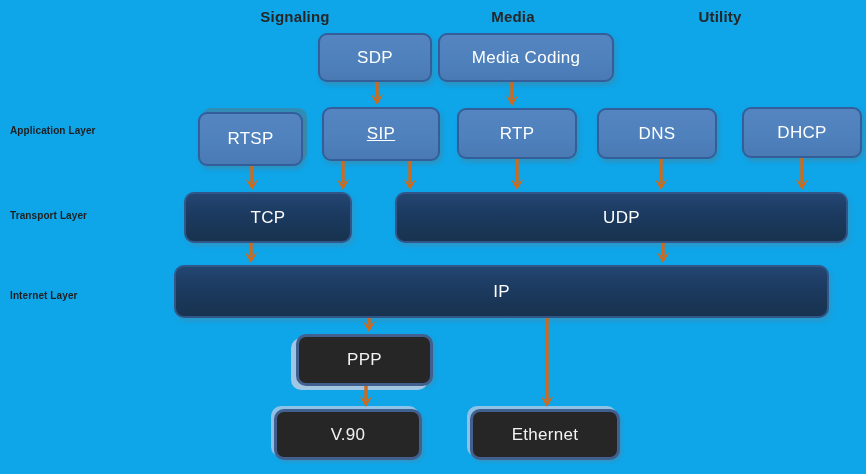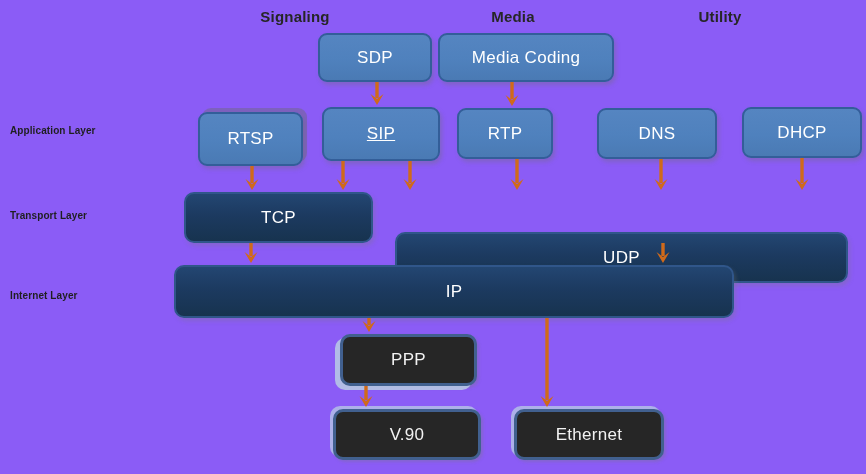--- a/index.html
+++ b/index.html
@@ -1,17 +1,17 @@
 <!DOCTYPE html>
 <html><head>
 <meta charset="utf-8">
 <style>
   html,body{margin:0;padding:0;background:#ffffff;}
   #canvas{
-    position:relative;width:866px;height:474px;background:#8b5cf6;overflow:hidden;
+    position:relative;width:866px;height:474px;background:#0ea5e9;overflow:hidden;
     font-family:"Liberation Sans", sans-serif;
   }
   .col-header{
     position:absolute;transform:translateX(-50%);
     font-size:15px;font-weight:700;color:#262626;letter-spacing:.2px;white-space:nowrap;
   }
   .layer-label{
     position:absolute;left:10px;transform:translateY(-50%);
     font-size:10px;font-weight:700;color:#1f1f1f;letter-spacing:.1px;white-space:nowrap;
   }
@@ -31,21 +31,20 @@
   .box.core{
     background:linear-gradient(180deg,#234672 0%,#1c3a60 45%,#17334f 100%);
     border:2.5px solid #30568a;
     box-shadow:2px 3px 4px rgba(120,120,120,.30);
     border-radius:10px;
   }
   .box.dark{
     background:#262626;color:#f2f2f2;
     border:3px solid #41608f;border-radius:10px;
     box-shadow:2px 2px 3px rgba(120,120,120,.30);
-    margin-left:44px;
   }
   .box.dark.shadow-left{
     box-shadow:-5px 4px 0 rgba(184,204,228,.85),2px 2px 3px rgba(120,120,120,.30);
   }
   .box.dark.shadow-upleft{
     box-shadow:-3px -3px 0 rgba(184,204,228,.75),2px 2px 3px rgba(120,120,120,.30);
   }
   #arrow-layer{position:absolute;top:0;left:0;pointer-events:none;}
 </style>
 </head>
@@ -59,31 +58,31 @@
 
   <div class="layer-label" style="top:130px;">Application Layer</div>
   <div class="layer-label" style="top:215px;">Transport Layer</div>
   <div class="layer-label" style="top:295px;">Internet Layer</div>
 
   <div class="box app" style="left:318px;top:33px;width:114px;height:49px;">SDP</div>
   <div class="box app" style="left:438px;top:33px;width:176px;height:49px;">Media Coding</div>
 
   <div class="box app shadow-dark" style="left:198px;top:112px;width:105px;height:54px;">RTSP</div>
   <div class="box app" style="left:322px;top:107px;width:118px;height:54px;text-decoration:underline;">SIP</div>
-  <div class="box app" style="left:457px;top:108px;width:96px;height:51px;">RTP</div>
+  <div class="box app" style="left:457px;top:108px;width:120px;height:51px;">RTP</div>
   <div class="box app" style="left:597px;top:108px;width:120px;height:51px;">DNS</div>
   <div class="box app" style="left:742px;top:107px;width:120px;height:51px;">DHCP</div>
 
-  <div class="box core" style="left:184px;top:192px;width:189px;height:51px;">TCP</div>
-  <div class="box core" style="left:395px;top:192px;width:453px;height:51px;margin-top:40px;">UDP</div>
+  <div class="box core" style="left:184px;top:192px;width:168px;height:51px;">TCP</div>
+  <div class="box core" style="left:395px;top:192px;width:453px;height:51px;">UDP</div>
 
-  <div class="box core" style="left:174px;top:265px;width:560px;height:53px;">IP</div>
+  <div class="box core" style="left:174px;top:265px;width:655px;height:53px;">IP</div>
 
   <div class="box dark shadow-left" style="left:296px;top:334px;width:137px;height:52px;">PPP</div>
-  <div class="box dark shadow-upleft" style="left:289px;top:409px;width:148px;height:51px;">V.90</div>
+  <div class="box dark shadow-upleft" style="left:274px;top:409px;width:148px;height:51px;">V.90</div>
   <div class="box dark shadow-upleft" style="left:470px;top:409px;width:150px;height:51px;">Ethernet</div>
 
   <svg id="arrow-layer" width="866" height="474" viewBox="0 0 866 474">
       <g>
         <line x1="377" y1="82" x2="377" y2="98" stroke="#d06a1a" stroke-width="3.4"></line>
         <polygon points="370.5,94 377,105 383.5,94 377,99" fill="#d06a1a"></polygon>
       </g>
       <g>
         <line x1="512" y1="82" x2="512" y2="99" stroke="#d06a1a" stroke-width="3.4"></line>
         <polygon points="505.5,95 512,106 518.5,95 512,100" fill="#d06a1a"></polygon>

